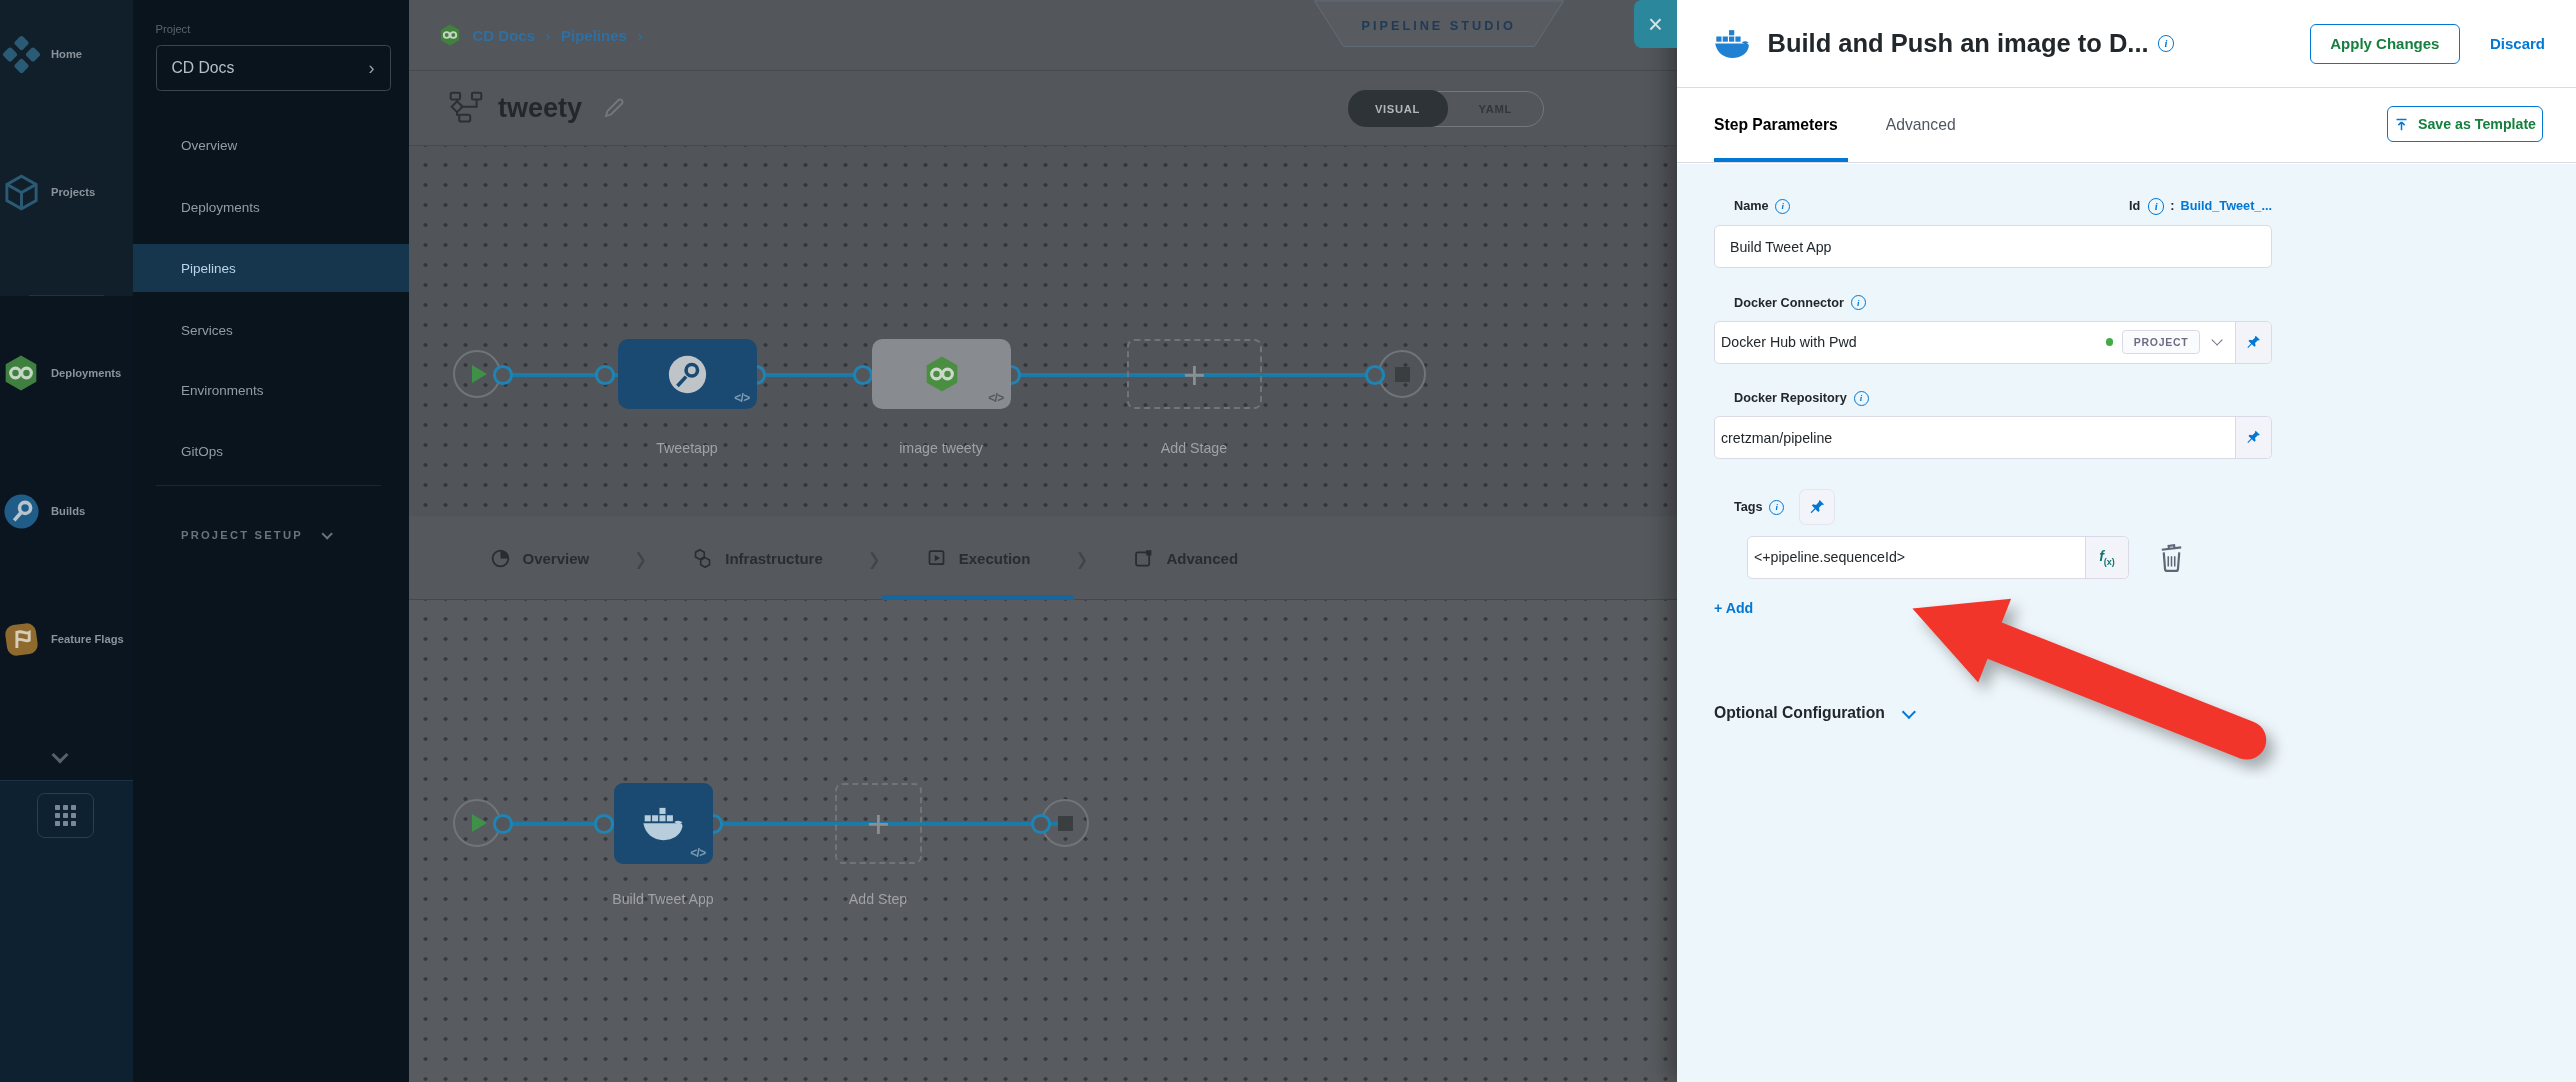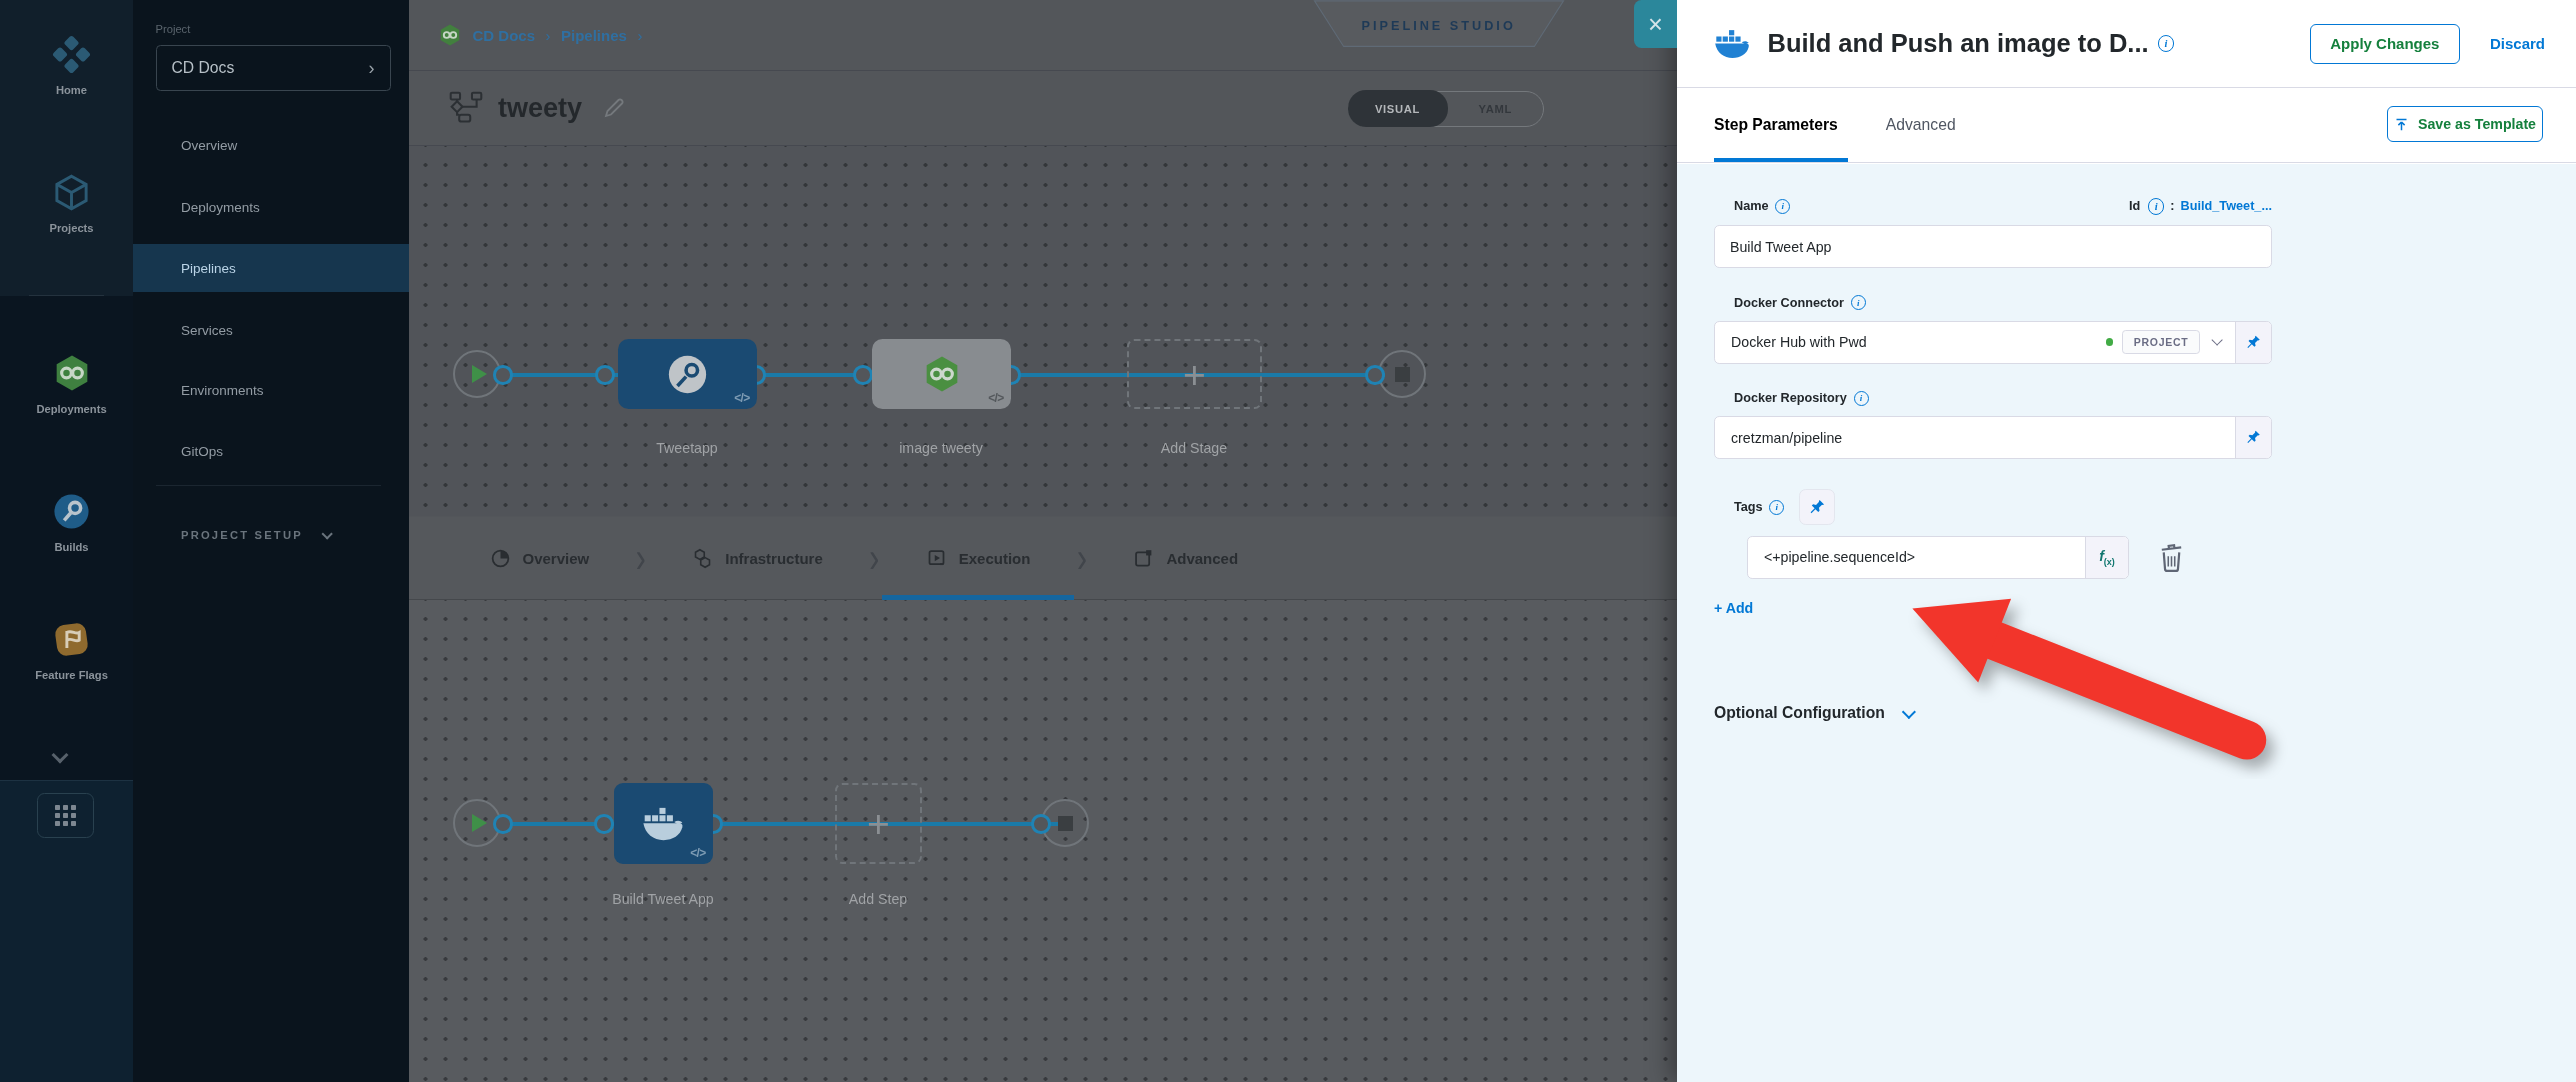--- a/index.html
+++ b/index.html
@@ -4,21 +4,21 @@
 <style>
   * { margin:0; padding:0; box-sizing:border-box; }
   html,body { background:#2b2e31; }
   .app { position:relative; width:2576px; height:1083px; overflow:hidden;
          font-family:"Liberation Sans", sans-serif; background:#53565a; }
 
   
   .rail { position:absolute; left:0; top:0; width:133px; height:100%; background:#0a1520; z-index:5; }
   .rail-top { position:absolute; top:0; left:0; right:0; height:296px; background:#111f2b; }
   .rail-divider { position:absolute; top:295px; left:28.5px; width:75px; border-top:1.5px solid #24323e; }
-  .rail-item { position:absolute; left:0; width:143px; display:flex; flex-direction:column; align-items:center; gap:9px;
+  .rail-item { position:absolute; left:0; width:143px; display:flex; flex-direction:row; align-items:center; gap:9px;
                color:#8b939b; font-size:11.2px; font-weight:700; cursor:pointer; }
   .rail-item .ric { width:42px; height:42px; display:flex; align-items:center; justify-content:center; }
   .rail-chev { position:absolute; top:749px; left:54px; width:12px; height:12px;
                border-right:3px solid #57616b; border-bottom:3px solid #57616b; transform:rotate(45deg); }
   .rail-bottom { position:absolute; top:780px; bottom:0; left:0; right:0; background:#0e2130; border-top:0.7px solid #1d3242; }
   .grid-btn { position:absolute; top:12px; left:37px; width:57px; height:45px; border:1.5px solid #29414f; border-radius:7.5px;
               display:flex; align-items:center; justify-content:center; }
   .grid-dots { display:grid; grid-template-columns:repeat(3,5.2px); grid-template-rows:repeat(3,5.2px); gap:3px; }
   .grid-dots i { background:#7d8791; border-radius:0.7px; }
 
@@ -103,21 +103,21 @@
   .d-body { position:absolute; top:164px; bottom:0; left:0; right:0; background:#edf6fb; padding:34px 0 0 37px; }
   .f-row { display:flex; align-items:center; width:558px; margin-bottom:10.5px; }
   .f-label { font-size:12.7px; font-weight:700; color:#22272b; display:flex; align-items:center;margin-left:20px; }
   .f-label .info-ic { width:15px; height:15px; min-width:15px; font-size:9px; margin-left:6.7px; }
   .id-right { margin-left:auto; display:flex; align-items:center; gap:6px; font-size:12.7px; font-weight:700; color:#22272b; }
   .id-link { color:#0278d5; cursor:pointer; }
   .text-input { width:558px; height:43px; border:1.1px solid #d9dae5; border-radius:5.2px; background:#fff;
                 font-size:14.2px; color:#22272b; padding:0 15px; font-family:"Liberation Sans",sans-serif; outline:none; }
   .gap36 { height:27px; }
   .combo { position:relative; width:558px; height:43px; border:1.1px solid #d9dae5; border-radius:5.2px; background:#fff;
-           display:flex; align-items:center; padding-left:16px; }
+           display:flex; align-items:center; padding-left:6px; }
   .combo .val { font-size:14.2px; color:#22272b; }
   .combo .rt { margin-left:auto; display:flex; align-items:center; height:100%; }
   .dot-green { width:7.5px; height:7.5px; border-radius:50%; background:#42ab45; margin-right:9px; }
   .scope-badge { border:1.1px solid #d9dae5; background:#fafbfc; border-radius:3.7px; color:#6b6d85;
                  font-size:10.5px; font-weight:700; letter-spacing:0.7px; padding:5.2px 10.5px; }
   .caret { width:8.2px; height:8.2px; border-right:1.9px solid #6b6d85; border-bottom:1.9px solid #6b6d85;
            transform:rotate(45deg); margin:0 13.5px 3px 13.5px; }
   .appendix { width:36px; height:100%; background:#f3f3fa; border-left:1.1px solid #d9dae5; border-radius:0 4.5px 4.5px 0;
               display:flex; align-items:center; justify-content:center; cursor:pointer; }
   .tags-row-label { display:flex; align-items:center; margin:30px 0 10.5px 0; }

